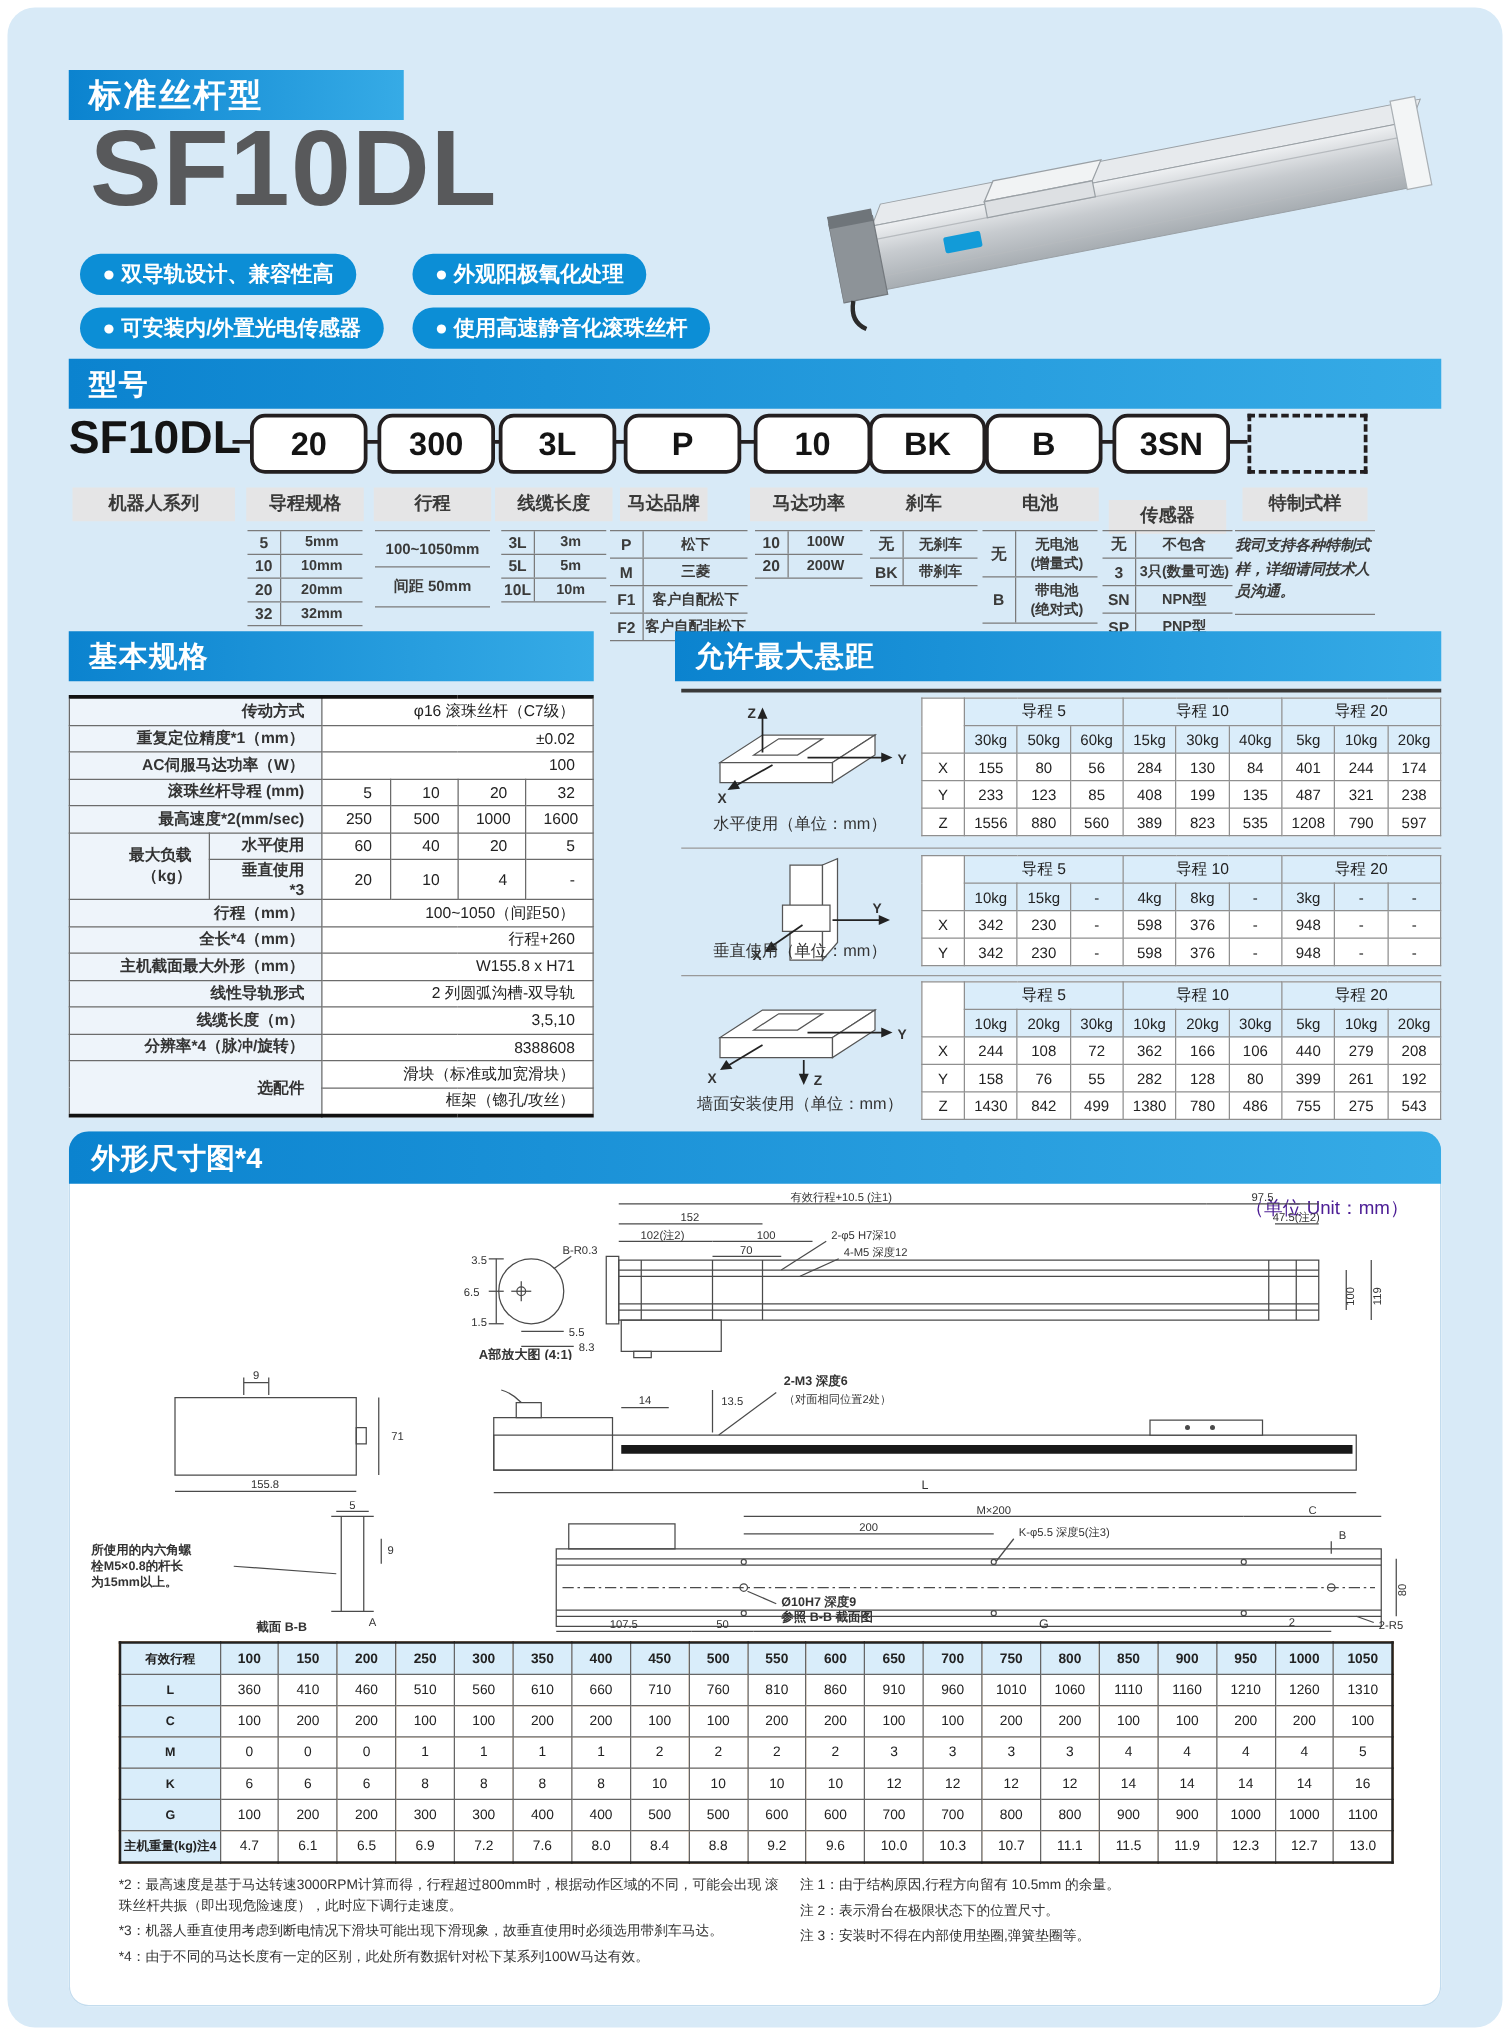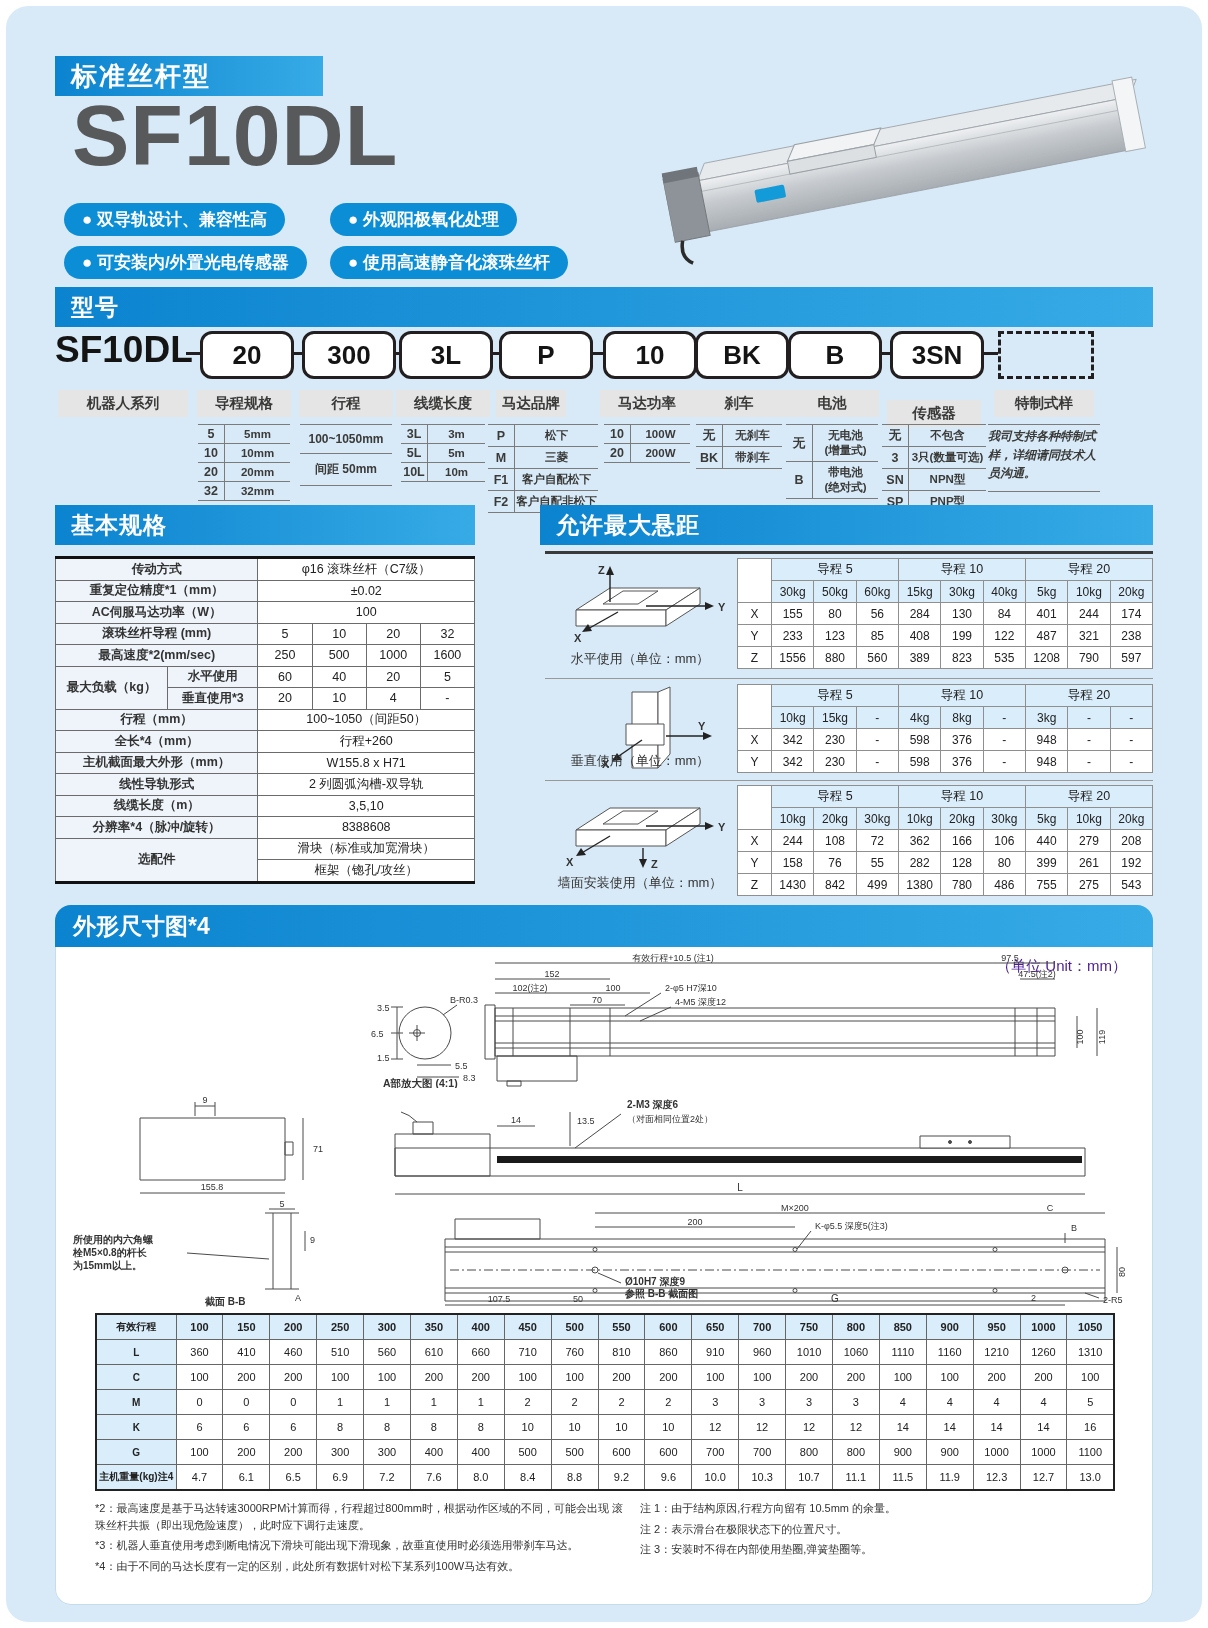--- a/index.html
+++ b/index.html
@@ -18,21 +18,21 @@
   .dashedbox{position:absolute;left:998px;top:331px;width:90px;height:42px;border:3px dashed #231f20;background:transparent;}
   .labelbox{position:absolute;top:390px;height:27px;background:#e5e5e6;font-size:14.5px;font-weight:bold;text-align:center;line-height:27px;color:#3a3a39;}
   .subcol{position:absolute;top:424px;border-top:1.5px solid #7b7b7b;}
   .mt-row{display:flex;align-items:stretch;border-bottom:1.5px solid #7b7b7b;}
   .mt-code{width:26px;font-weight:bold;font-size:12.5px;display:flex;align-items:center;justify-content:center;border-right:1.5px solid #7b7b7b;}
   .mt-desc{flex:1;text-align:center;font-size:11.5px;font-weight:bold;white-space:pre-line;padding:3px 1px;display:flex;align-items:center;justify-content:center;}
   .mt-line{border-bottom:1.5px solid #7b7b7b;text-align:center;font-size:12px;font-weight:bold;padding:7px 0;}
   .custom-note{font-size:12px;line-height:1.55;font-weight:bold;text-align:left;padding:2px 0 8px;border-bottom:1.5px solid #7b7b7b;}
   
   .spec-table{position:absolute;left:55px;top:556px;width:420px;border-collapse:collapse;table-layout:fixed;background:#fff;border-top:3px solid #111;border-bottom:3px solid #111;}
-  .spec-table td{border:1px solid #6b6b6b;font-size:12.5px;height:20.5px;text-align:center;background:#fff;padding:0 2px;color:#222;}
+  .spec-table td{border:1px solid #6b6b6b;font-size:12.5px;height:20.5px;text-align:right;background:#fff;padding:0 14px;color:#222;}
   .spec-table td.lbl{background:#eef4fa;font-weight:bold;color:#333;}
   
   .rule{position:absolute;background:#3a3a3a;}
   .ov-table{position:absolute;border-collapse:collapse;table-layout:fixed;width:416px;background:#fff;}
   .ov-table td,.ov-table th{border:1px solid #8f8f8f;text-align:center;font-size:12px;height:21px;padding:0;color:#222;font-weight:normal;}
   .ov-table th.hd{background:#daedfa;font-size:12.5px;font-weight:normal;}
   .ov-table tr.hd-row td{background:#daedfa;}
   .caption{position:absolute;width:190px;text-align:center;font-size:13px;color:#333;}
   
   .panel{left:55px;top:905px;width:1098px;height:700px;background:#fff;border-radius:16px;overflow:hidden;box-shadow:0 0 0 1px #c3dcee inset;}
@@ -355,21 +355,21 @@
           <td>244</td>
           <td>174</td>
         </tr>
     <tr>
           <td>Y</td>
           <td>233</td>
           <td>123</td>
           <td>85</td>
           <td>408</td>
           <td>199</td>
-          <td>122</td>
+          <td>135</td>
           <td>487</td>
           <td>321</td>
           <td>238</td>
         </tr>
     <tr>
           <td>Z</td>
           <td>1556</td>
           <td>880</td>
           <td>560</td>
           <td>389</td>

